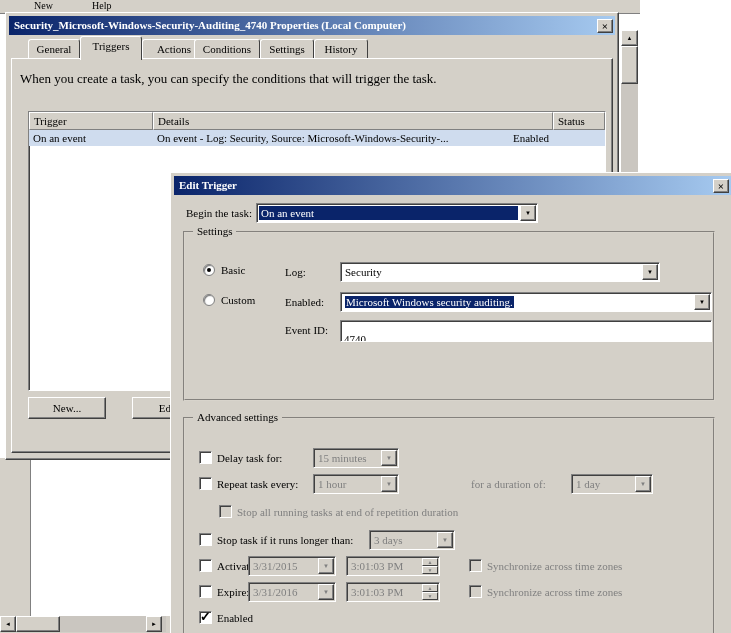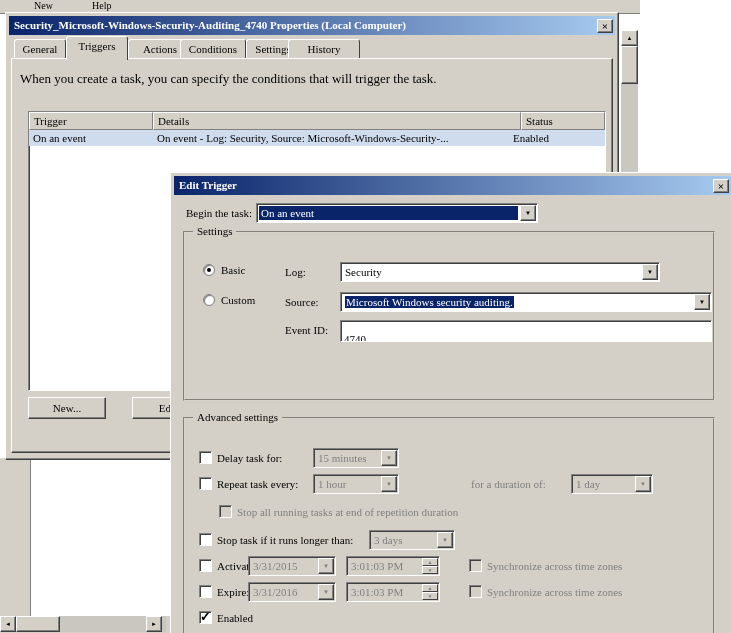--- a/index.html
+++ b/index.html
@@ -31,21 +31,21 @@
   .bl-panel { position:absolute; left:0; top:458px; width:170px; height:175px; background:#D4D0C8; z-index:1; }
   .bl-content { position:absolute; left:30px; top:2px; right:0; height:156px; background:#fff; border-left:1px solid #808080; }
   .hscroll { position:absolute; left:0; bottom:1px; width:166px; height:16px; background:#CAC6C0; }
   .sbtn { position:absolute; top:0; width:16px; height:16px; font-size:6px; line-height:15px; text-align:center; }
   .sthumb { position:absolute; top:0; left:16px; width:44px; height:16px; }
 
   
   .props { position:absolute; left:5px; top:12px; width:614px; height:448px; z-index:10; }
   .tab { position:absolute; top:26px; height:20px; background:#D4D0C8;
          border:1px solid; border-color:#fff #404040 #D4D0C8 #fff; border-radius:3px 3px 0 0;
-         font-size:11px; text-align:center; line-height:19px; box-sizing:border-box; z-index:2; }
+         font-size:11px; text-align:center; line-height:19px; box-sizing:border-box; z-index:2;margin-left:14px; }
   .tab.active { top:23px; height:24px; z-index:6; border-bottom:none; }
   .tab-panel { position:absolute; left:5px; top:45px; width:602px; height:395px; background:#D4D0C8;
                border:1px solid; border-color:#fff #404040 #404040 #fff;
                box-shadow: inset -1px -1px 0 #808080; box-sizing:border-box; z-index:3; }
   .desc { position:absolute; left:8px; top:12px; font-size:13px; }
   .list { position:absolute; left:16px; top:52px; width:578px; height:280px; }
   .list-header { display:flex; height:18px; }
   .hcell { background:#D4D0C8; border:1px solid; border-color:#fff #808080 #808080 #fff;
            font-size:11px; padding:2px 0 0 4px; box-sizing:border-box; overflow:hidden; white-space:nowrap; }
   .list-row { display:flex; height:16px; background:#CFDCEE; }
@@ -117,29 +117,29 @@
       <div class="xbtn out">
         <span>×</span>
       </div>
     </div>
 
     <div class="tab" style="left:8px;width:52px">General</div>
     <div class="tab active" style="left:60px;width:62px">Triggers</div>
     <div class="tab" style="left:122px;width:64px">Actions</div>
     <div class="tab" style="left:174px;width:66px">Conditions</div>
     <div class="tab" style="left:240px;width:54px">Settings</div>
-    <div class="tab" style="left:282px;width:72px">History</div>
+    <div class="tab" style="left:294px;width:54px">History</div>
 
     <div class="tab-panel">
       <div class="desc">When you create a task, you can specify the conditions that will trigger the task.</div>
 
       <div class="list in">
         <div class="list-header">
           <div class="hcell" style="width:124px">Trigger</div>
-          <div class="hcell" style="width:368px">Details</div>
+          <div class="hcell" style="width:400px">Details</div>
           <div class="hcell" style="flex:1">Status</div>
         </div>
         <div class="list-row">
           <div class="rcell" style="width:124px">On an event</div>
           <div class="rcell" style="width:356px">On event - Log: Security, Source: Microsoft-Windows-Security-...</div>
           <div class="rcell" style="flex:1">Enabled</div>
         </div>
       </div>
 
       <div class="btn out" style="left:16px;top:338px;width:78px">New...</div>
@@ -171,21 +171,21 @@
 
       <div class="radio" style="left:18px;top:61px"></div>
       <div class="lbl" style="left:36px;top:61px">Custom</div>
 
       <div class="lbl" style="left:100px;top:33px">Log:</div>
       <div class="combo" style="left:155px;top:29px;width:320px">
         <div class="combo-val">Security</div>
         <div class="combo-btn">▼</div>
       </div>
 
-      <div class="lbl" style="left:100px;top:63px">Source:</div>
+      <div class="lbl" style="left:100px;top:63px">Enabled:</div>
       <div class="combo" style="left:155px;top:59px;width:372px">
         <div class="combo-val"><span class="sel-inline">Microsoft Windows security auditing.</span></div>
         <div class="combo-btn">▼</div>
       </div>
 
       <div class="lbl" style="left:100px;top:91px">Event ID:</div>
       <div class="txt in" style="left:155px;top:87px;width:372px">4740</div>
     </div>
 
     <div class="group" style="left:12px;top:244px;width:532px;height:260px">

